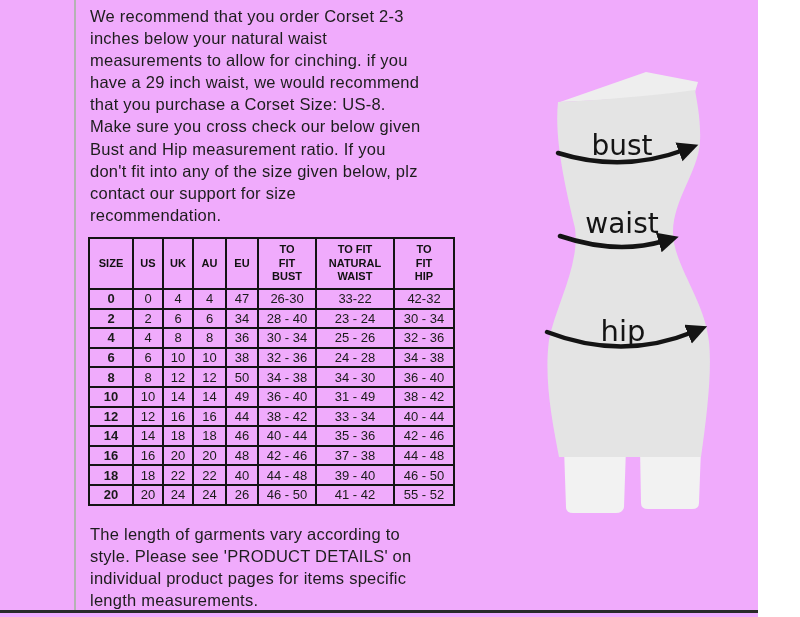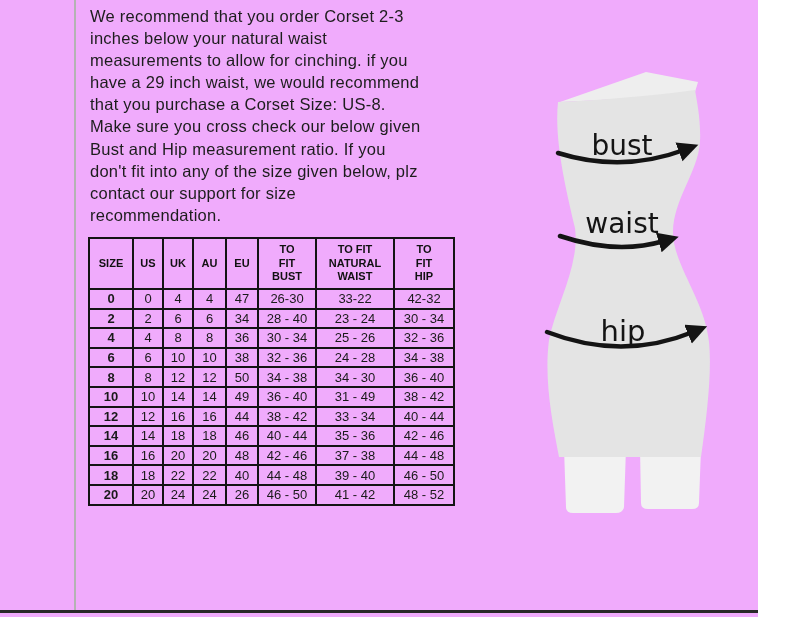--- a/index.html
+++ b/index.html
@@ -214,25 +214,29 @@
           <td>46 - 50</td>
         </tr>
         <tr>
           <td>20</td>
           <td>20</td>
           <td>24</td>
           <td>24</td>
           <td>26</td>
           <td>46 - 50</td>
           <td>41 - 42</td>
-          <td>48 - 52</td>
+          <td>55 - 52</td>
         </tr>
       </tbody>
   </table>
 
+  <div class="para footer">The length of garments vary according to
+style. Please see 'PRODUCT DETAILS'  on
+individual product pages for items specific
+length measurements.</div>
 
   <div class="figure">
     <svg width="300" height="470" viewBox="0 0 300 470">
       <defs>
         <marker id="arrowhead" markerWidth="5" markerHeight="5" refX="1.2" refY="2.25" orient="auto">
           <path d="M0,0 L4.6,2.25 L0,4.5 Z" fill="#141414"></path>
         </marker>
       </defs>
 
       <path d="M 60 42 L 146 12 L 198 22 L 195 32 C 150 38 100 40 60 42 Z" fill="#eeeeee"></path>

